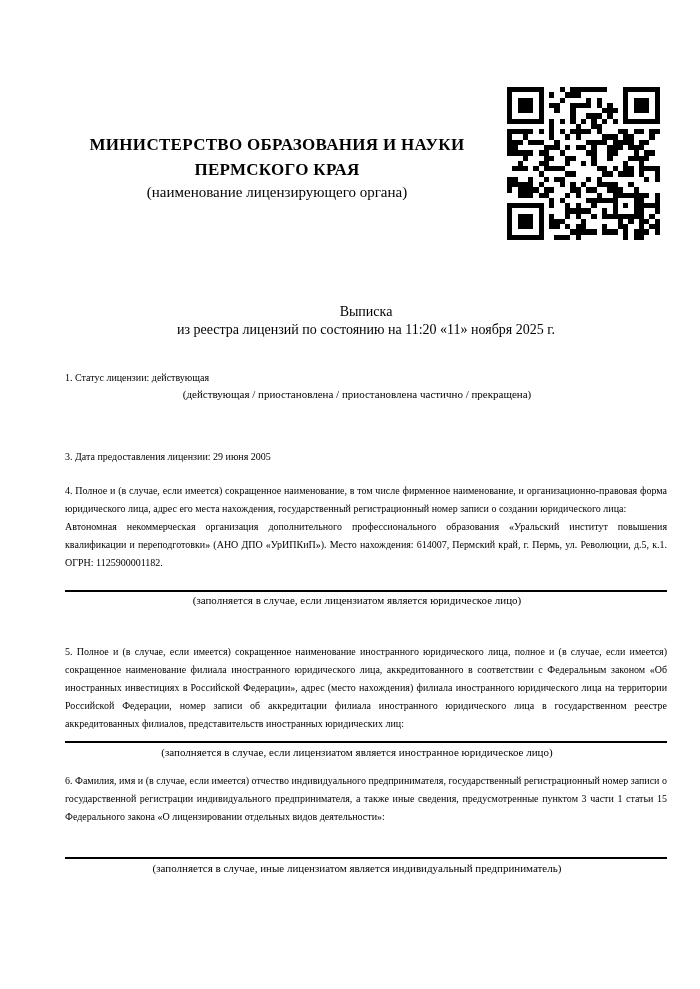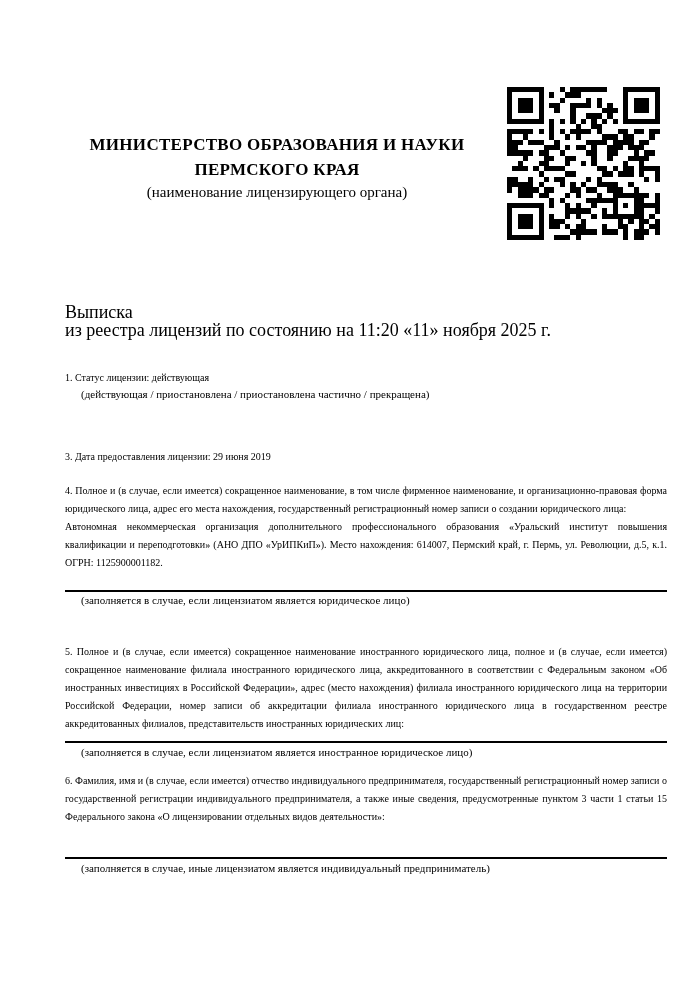--- a/index.html
+++ b/index.html
@@ -39,36 +39,38 @@
     width: 153px;
     height: 153px;
   }
   .qr svg { display: block; width: 153px; height: 153px; }
   
   .subtitle {
     position: absolute;
     left: 65px;
     top: 303px;
     width: 602px;
-    font-size: 18px;
+    text-align: center;
+    font-size: 14px;
     line-height: 18px;
   }
   
   .sec {
     position: absolute;
     left: 65px;
     width: 602px;
     font-size: 10px;
     line-height: 18px;
   }
   .just { text-align: justify; }
   .cap {
     position: absolute;
-    left: 81px;
+    left: 56px;
     width: 602px;
+    text-align: center;
     font-size: 11px;
     line-height: 13px;
   }
   .rule {
     position: absolute;
     left: 65px;
     width: 602px;
     height: 0;
     border-top: 2px solid #000000;
   }
@@ -509,21 +511,21 @@
     <div>из реестра лицензий по состоянию на 11:20 «11» ноября 2025 г.</div>
   </div>
 
   <div class="sec" style="top:369px">
     <div>1. Статус лицензии: действующая</div>
   </div>
   <div class="cap" style="top:388px">(действующая / приостановлена / приостановлена частично / прекращена)</div>
 
 
   <div class="sec" style="top:448px">
-    <div>3. Дата предоставления лицензии: 29 июня 2019</div>
+    <div>3. Дата предоставления лицензии: 29 июня 2005</div>
   </div>
 
   <div class="sec" style="top:482px">
     <div class="just">4. Полное и (в случае, если имеется) сокращенное наименование, в том числе фирменное наименование, и организационно-правовая форма юридического лица, адрес его места нахождения, государственный регистрационный номер записи о создании юридического лица:</div>
     <div class="just">Автономная некоммерческая организация дополнительного профессионального образования «Уральский институт повышения квалификации и переподготовки» (АНО ДПО «УрИПКиП»). Место нахождения: 614007, Пермский край, г. Пермь, ул. Революции, д.5, к.1. ОГРН: 1125900001182.</div>
   </div>
   <div class="rule" style="top:590px"></div>
   <div class="cap" style="top:594px">(заполняется в случае, если лицензиатом является юридическое лицо)</div>
 
   <div class="sec" style="top:643px">

